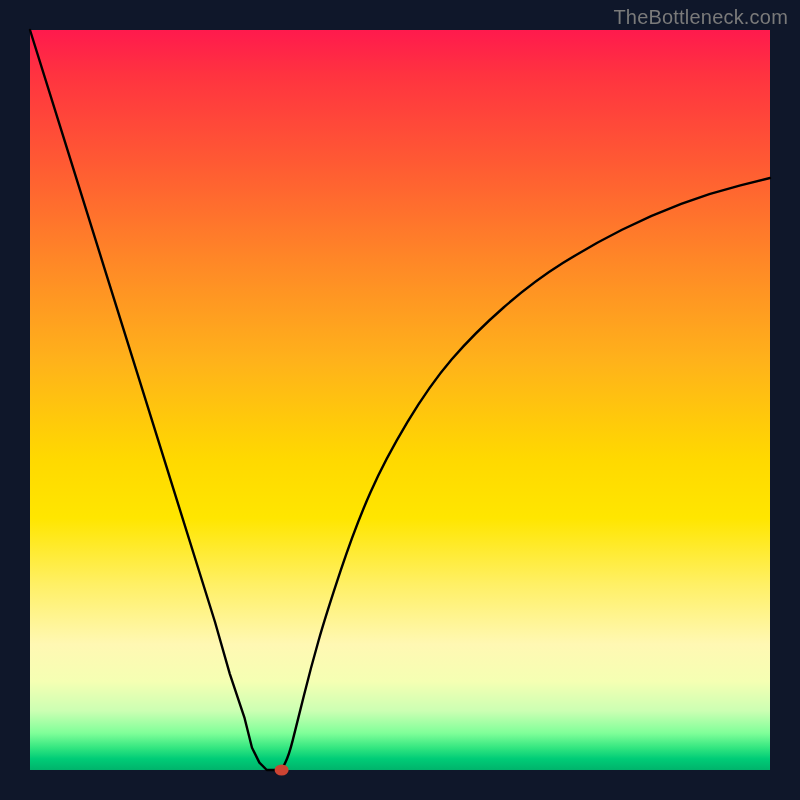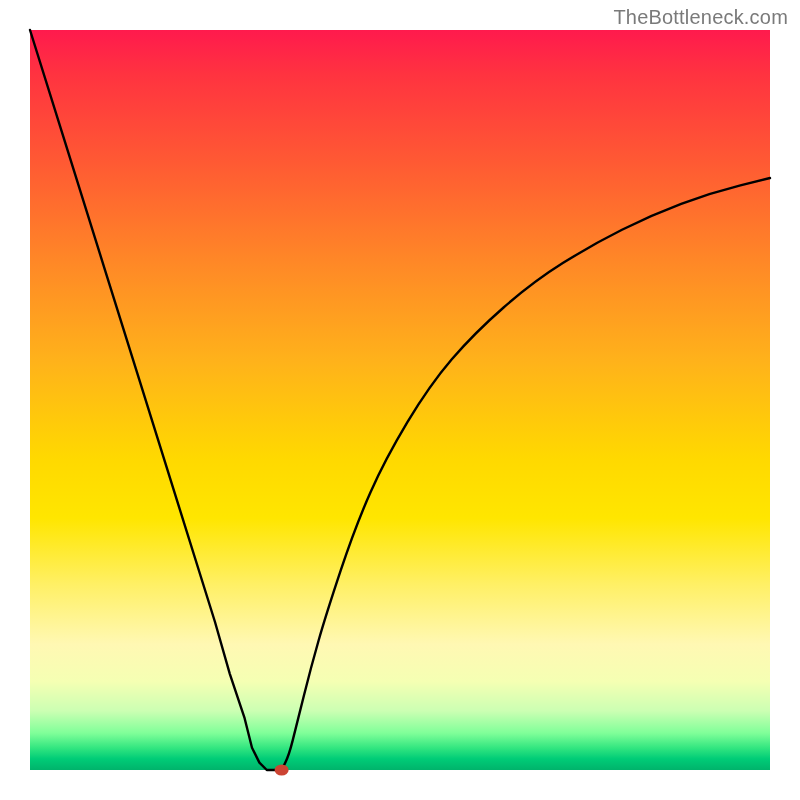--- a/index.html
+++ b/index.html
@@ -10,21 +10,21 @@
     background: #000;
     font-family: Arial, Helvetica, sans-serif;
     overflow: hidden;
   }
   .frame {
     position: absolute;
     left: 0;
     top: 0;
     width: 800px;
     height: 800px;
-    background: #ffffff;
+    background: #0f172a;
   }
   .plot {
     position: absolute;
     left: 30px;
     top: 30px;
     width: 740px;
     height: 740px;
     background: linear-gradient(to bottom,
       #ff1a4d 0%,
       #ff3340 6%,

